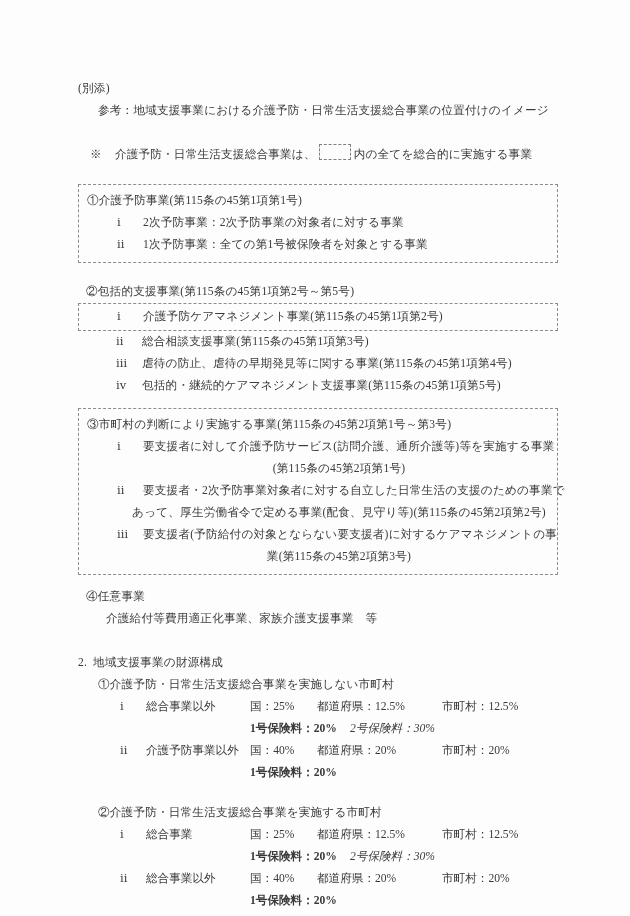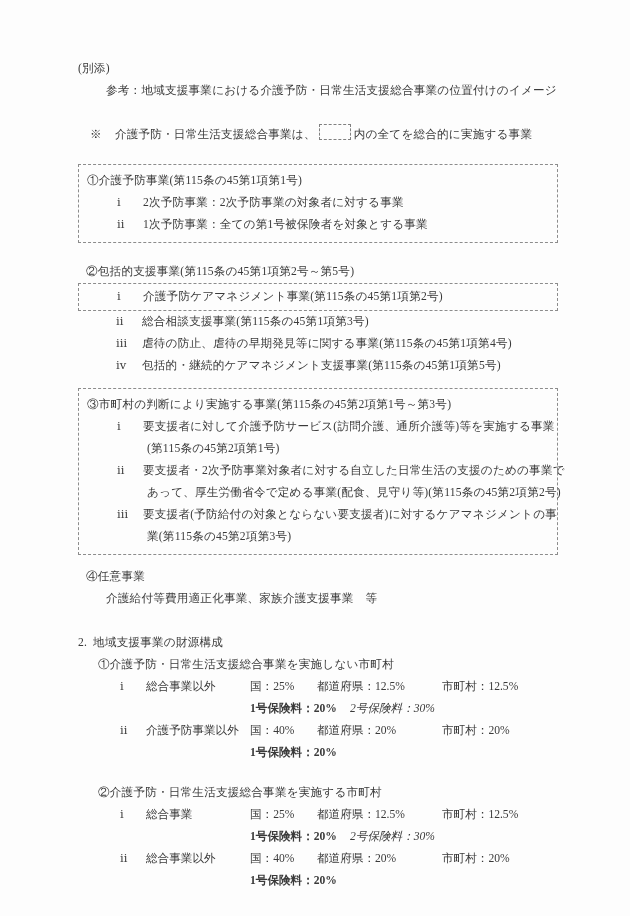--- a/index.html
+++ b/index.html
@@ -13,35 +13,35 @@
     font-family: "Liberation Serif", "DejaVu Serif", serif;
     color: #3a3a3a;
     position: relative;
     overflow: hidden;
   }
   .page {
     position: relative;
     width: 500px;
     height: 916px;
     box-sizing: border-box;
-    padding: 58px 62px 0 78px;
+    padding: 78px 62px 0 78px;
   }
 
   .line {
     font-size: 11.6px;
     line-height: 22px;
     white-space: nowrap;
     letter-spacing: 0.2px;
   }
 
   .attach {
     margin: 0 0 0 0;
   }
   .subtitle {
-    margin-left: 28px;
+    margin-left: 20px;
   }
 
   .gap-sm { height: 11px; }
   .gap-md { height: 18px; }
   .gap-lg { height: 22px; }
 
   .sec-head {
     margin-left: 0;
   }
   .sec-head .num { margin-right: 6px; }
@@ -73,21 +73,22 @@
   .item {
     margin-left: 20px;
   }
   .roman {
     display: inline-block;
     width: 26px;
     text-align: left;
     margin-left: 10px;
   }
   .cont {
-    margin-left: 60px;
+    margin-left: 42px;
+    text-align: center;
   }
 
   
   .fin-block { margin-left: 20px; }
   .fin-row {
     font-size: 11.6px;
     line-height: 22px;
     white-space: nowrap;
     position: relative;
     height: 22px;

